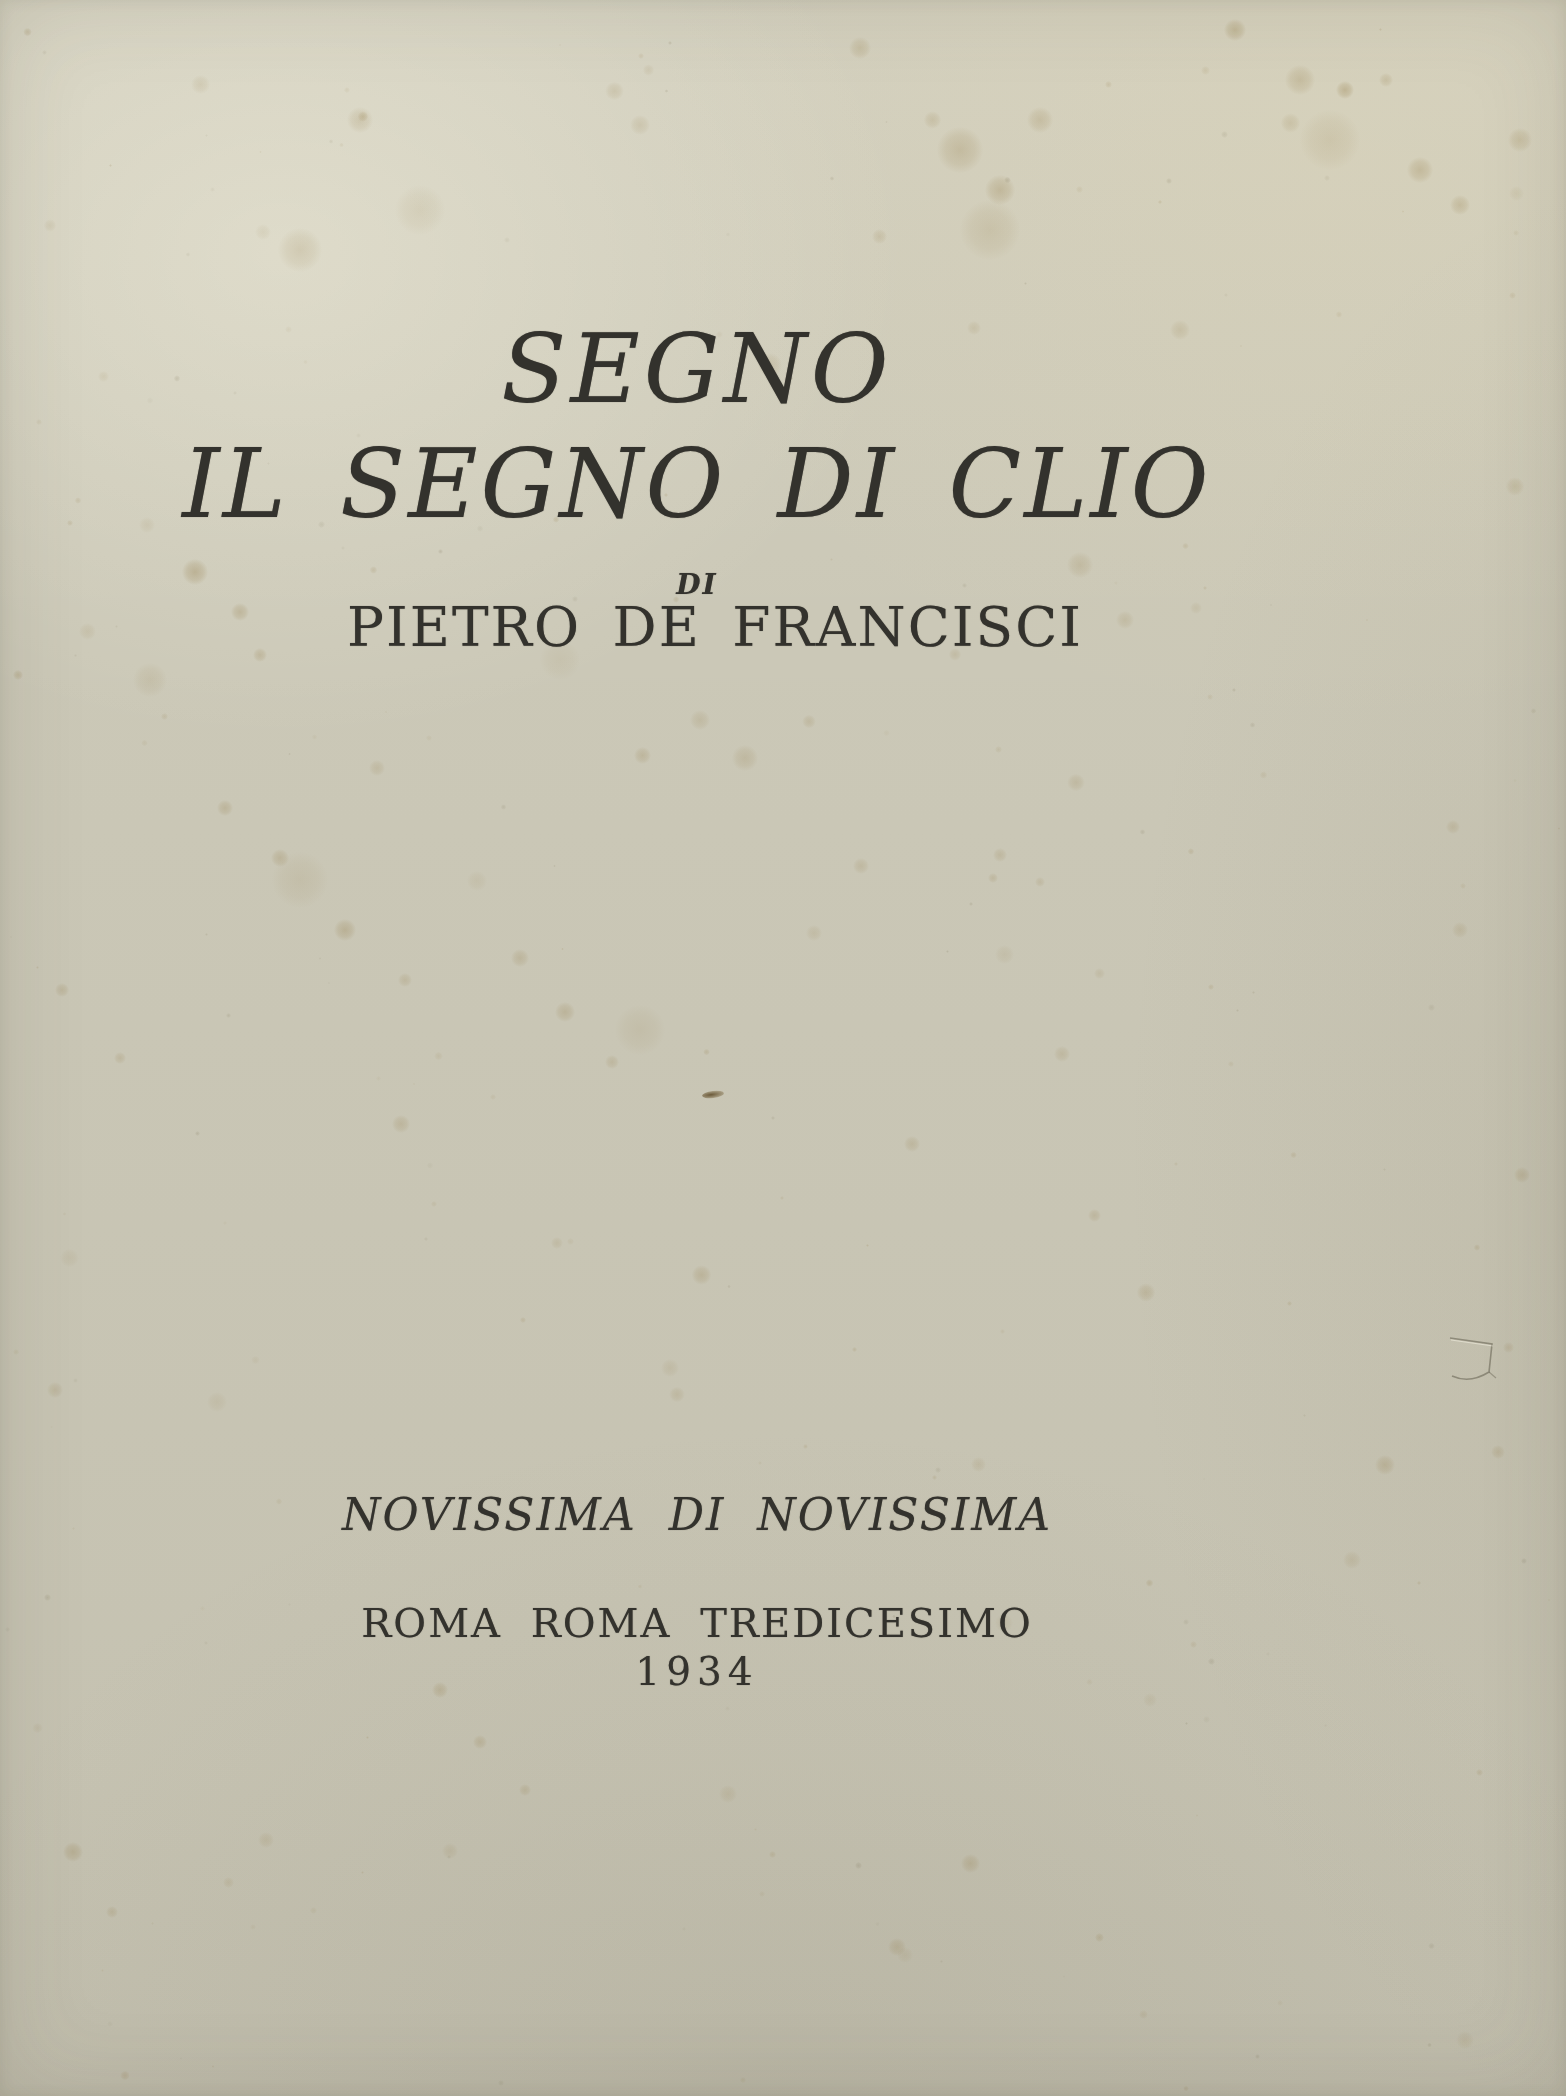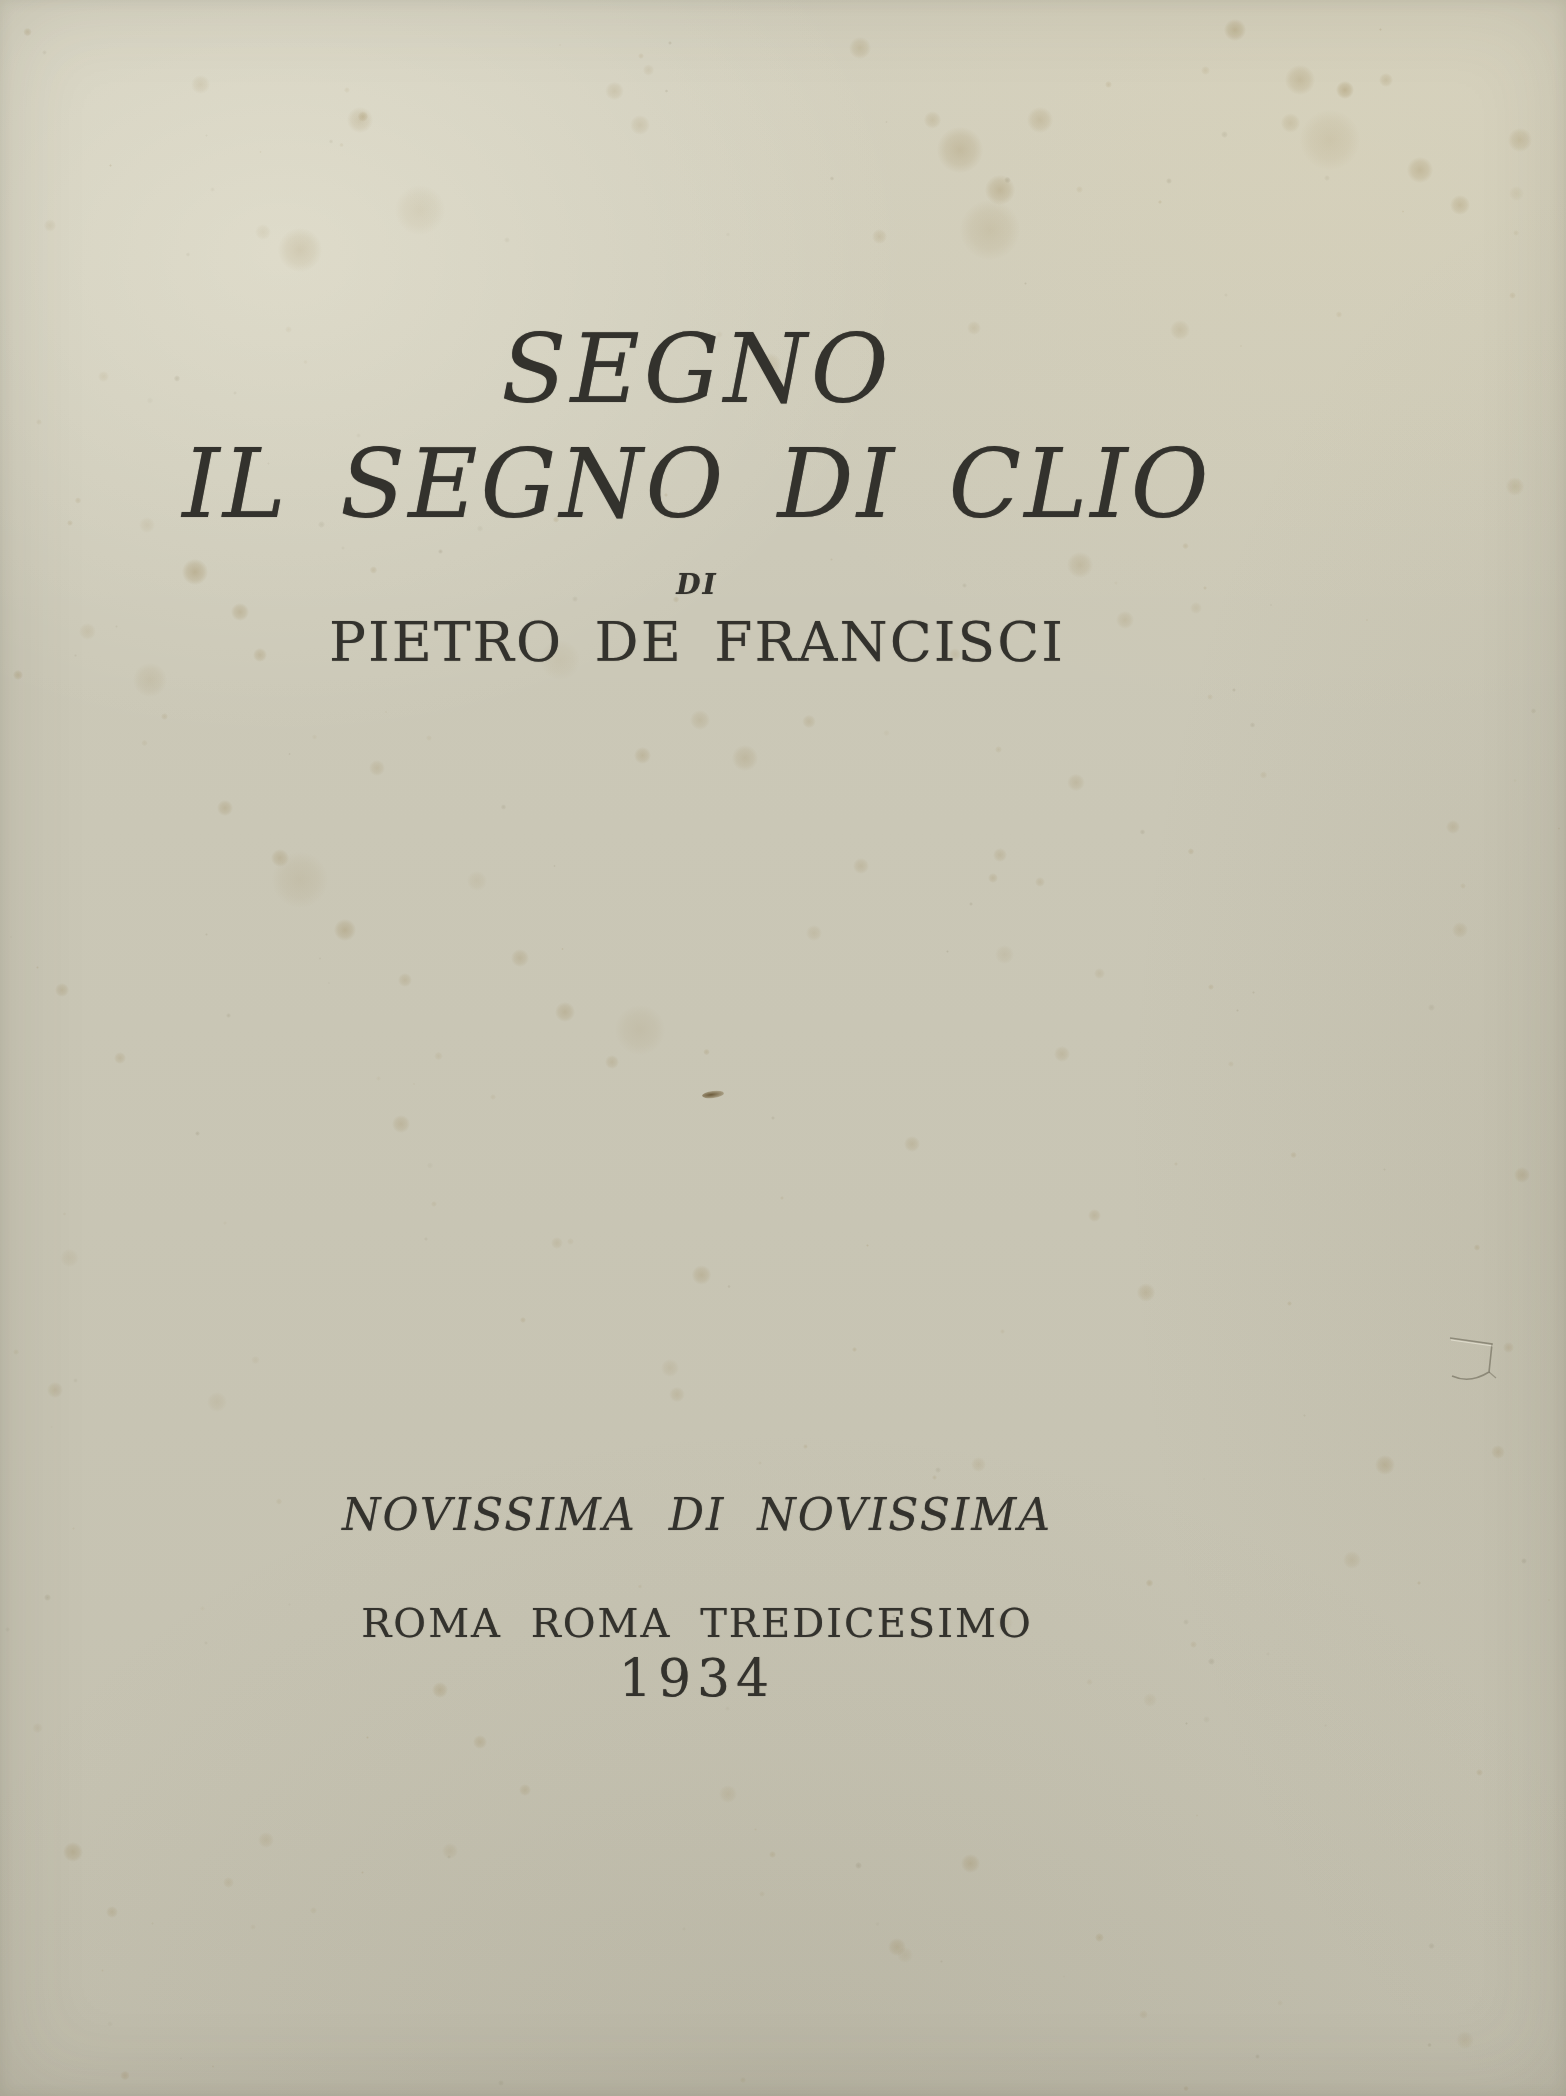--- a/index.html
+++ b/index.html
@@ -25,24 +25,24 @@
   #foxing{position:absolute;inset:0;pointer-events:none;}
   .fox{position:absolute;border-radius:50%;}
   .textline{
     position:absolute;left:0;width:1394px;text-align:center;
     color:var(--ink,#33322d);line-height:1;white-space:nowrap;
     text-shadow:0 0 1px rgba(52,50,42,0.55);
   }
   .title1{top:322px;font-size:95px;font-style:italic;letter-spacing:4px;}
   .title2{top:437px;font-size:95px;font-style:italic;letter-spacing:3px;word-spacing:18px;}
   .byline{top:571px;font-size:28px;font-style:italic;font-weight:700;letter-spacing:2px;}
-  .author{top:615px;font-size:55px;letter-spacing:2px;word-spacing:12px;}
+  .author{top:600px;font-size:55px;letter-spacing:2px;word-spacing:12px;margin-left:18px;}
   .series{top:1493px;font-size:44px;font-style:italic;letter-spacing:2px;word-spacing:16px;}
   .imprint{top:1603px;font-size:40px;letter-spacing:2px;word-spacing:14px;}
-  .year{top:1652px;font-size:52px;letter-spacing:6px;}
+  .year{top:1652px;font-size:39px;letter-spacing:6px;}
   .crease{position:absolute;left:1432px;top:1316px;pointer-events:none;}
   .dash-stain{
     position:absolute;left:702px;top:1091px;width:22px;height:7px;
     background:radial-gradient(ellipse at 40% 50%, rgba(90,70,35,0.85), rgba(110,88,45,0.35) 70%, rgba(110,88,45,0) 100%);
     border-radius:50%;transform:rotate(-7deg);
   }
 </style>
 </head>
 <body>
 

